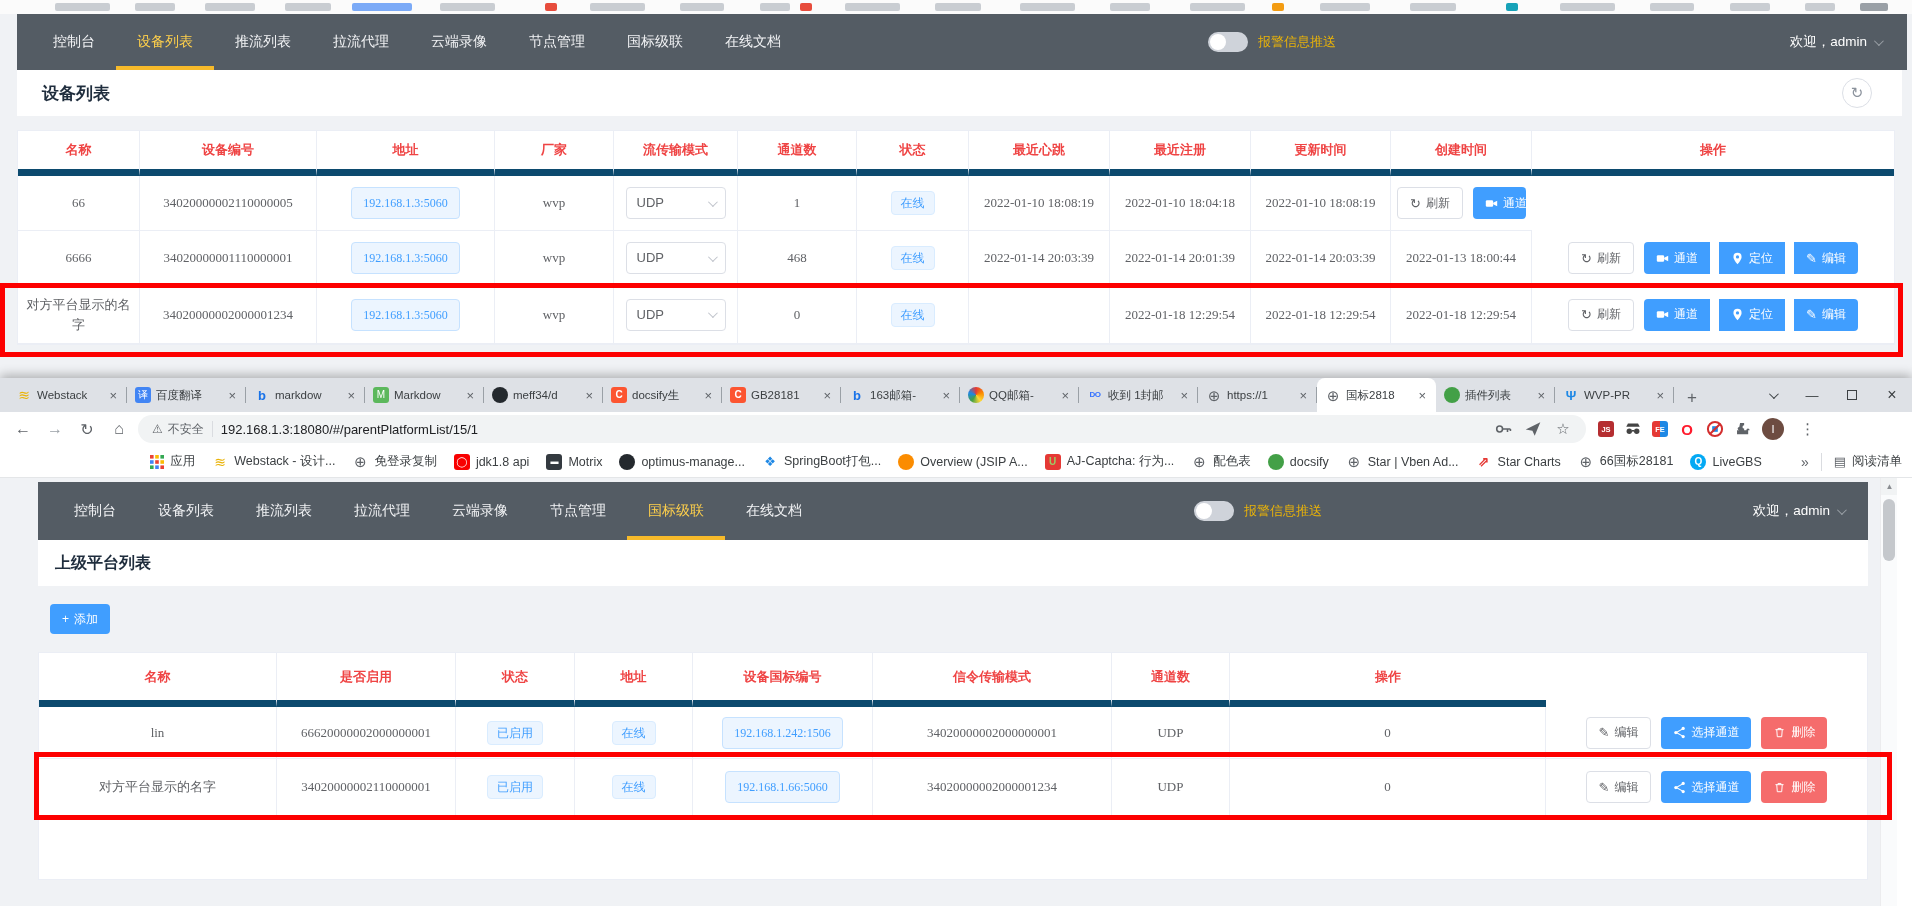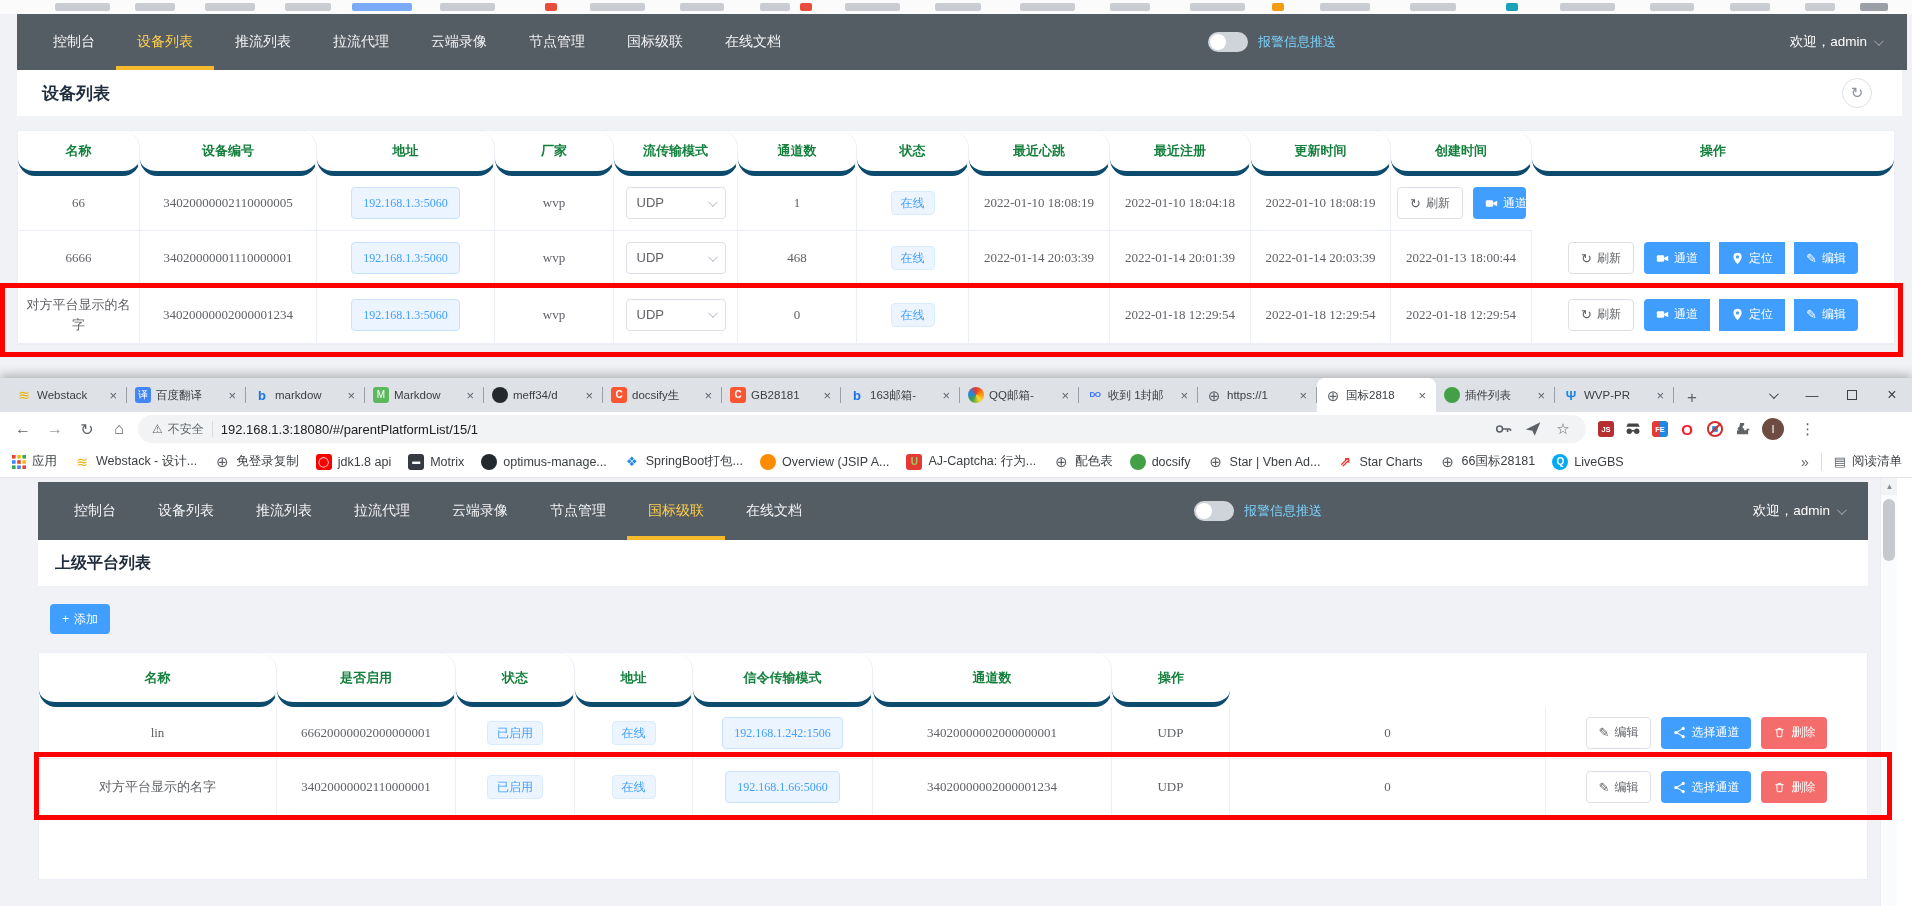--- a/index.html
+++ b/index.html
@@ -15,35 +15,35 @@
   .back-bg { position:absolute; left:0; top:14px; width:1912px; height:364px; background:#f0f2f5; }
   .navbar { position:absolute; background:#545c64; display:flex; align-items:stretch; }
   .nav1 { left:17px; top:14px; width:1890px; height:56px; }
   .nav-items { display:flex; padding-left:15px; }
   .nav-item { position:relative; display:flex; align-items:center; padding:0 21px; color:#f2f3f5; font-size:14px; cursor:pointer; }
   .nav-item.active { color:#ffd04b; }
   .nav-item.active .underline { position:absolute; left:0; right:0; bottom:0; height:4px; background:#f7ba2a; }
   .nav-toggle-box { position:absolute; top:0; height:100%; display:flex; align-items:center; gap:10px; }
   .toggle { width:40px; height:20px; border-radius:10px; background:#cfd3da; position:relative; cursor:pointer; }
   .toggle .knob { position:absolute; left:2px; top:2px; width:16px; height:16px; border-radius:50%; background:#fff; }
-  .toggle-label { color:#7dd3fc; font-size:13px; }
+  .toggle-label { color:#eab308; font-size:13px; }
   .welcome { position:absolute; right:26px; top:0; height:100%; display:flex; align-items:center; gap:7px; color:#ffffff; font-size:13.5px; cursor:pointer; }
   .chev-down { width:7px; height:7px; border-right:1.5px solid #9aa0a6; border-bottom:1.5px solid #9aa0a6; transform:rotate(45deg) translateY(-2px); display:inline-block; }
 
   .titlebar1 { position:absolute; left:17px; top:70px; width:1885px; height:46px; background:#fff; display:flex; align-items:center; }
   .page-title { font-size:17px; font-weight:bold; color:#1f2d3d; margin-left:25px; }
   .refresh-circle { position:absolute; right:30px; width:30px; height:30px; border:1px solid #dcdfe6; border-radius:50%; display:flex; align-items:center; justify-content:center; color:#8c939d; font-size:15px; background:#fff; cursor:pointer; }
 
   
   .tbl { position:absolute; background:#fff; border:1px solid #ebeef5; font-size:13px; color:#606266; }
   .t1 { left:17px; top:130px; width:1878px; }
   .grid1 { display:grid; grid-template-columns:122px 177px 178px 119px 124px 119px 112px 141px 141px 140px 141px minmax(0,1fr); }
   .grid2 { display:grid; grid-template-columns:238px 179px 119px 118px 180px 239px 118px 316px minmax(0,1fr); }
-  .th { display:flex; align-items:center; justify-content:center; font-size:13px; color:#15803d; font-weight:600;
-        border-right:1px solid #ebeef5; border-bottom:5px solid #0c4a6e; background:#fff;border-radius:17px; }
+  .th { display:flex; align-items:center; justify-content:center; font-size:13px; color:#ef4444; font-weight:600;
+        border-right:1px solid #ebeef5; border-bottom:7px solid #0c4a6e; background:#fff; }
   .th:last-child { border-right:none; }
   .t1 .hrow .th { height:45px; }
   .t2 .hrow .th { height:54px; }
   .td { display:flex; align-items:center; justify-content:center; text-align:center; padding:9px 6px;
         border-right:1px solid #ebeef5; border-bottom:1px solid #ebeef5;
         font-family:"Liberation Serif", serif; font-size:13px; line-height:1.5; }
   .td:last-child { border-right:none; }
   .t1 .trow > .td { min-height:55px; }
   .t2 .trow > .td { min-height:52px; }
   .t2 .trow:last-child > .td { min-height:57px; }
@@ -94,21 +94,21 @@
   .sec-label { font-size:12px; color:#5f6368; display:flex; align-items:center; gap:5px; }
   .omni-sep { width:1px; height:16px; background:#dadce0; }
   .url { font-size:13px; color:#202124; flex:1; white-space:nowrap; overflow:hidden; }
   .omni-right { display:flex; align-items:center; gap:12px; }
   .ext-row { display:flex; align-items:center; gap:10px; margin-left:12px; }
   .ext { width:18px; height:18px; display:flex; align-items:center; justify-content:center; cursor:pointer; flex:none; }
   .badge { width:16px; height:16px; border-radius:3px; color:#fff; font-size:7.5px; font-weight:bold; display:flex; align-items:center; justify-content:center; }
   .avatar { width:22px; height:22px; border-radius:50%; background:#6d4c41; color:#fff; font-size:11px; display:flex; align-items:center; justify-content:center; }
   .kebab { font-size:15px; color:#5f6368; padding:0 6px; cursor:pointer; }
 
-  .bmbar { position:absolute; left:0; top:68px; width:1912px; height:32px; background:#fff; border-bottom:1px solid #e4e6e8; display:flex; align-items:center; padding:0 12px; }
+  .bmbar { position:absolute; left:0; top:68px; width:1912px; height:32px; background:#fff; border-bottom:1px solid #e4e6e8; display:flex; align-items:center; padding:0 12px;justify-content:center; }
   .bm-items { display:flex; align-items:center; gap:17px; }
   .bm-item { display:flex; align-items:center; gap:6px; cursor:pointer; }
   .bm-label { font-size:12.5px; color:#3c4043; white-space:nowrap; }
   .bm-right { position:absolute; right:10px; display:flex; align-items:center; gap:12px; }
   .bm-sep { width:1px; height:18px; background:#dadce0; }
 
   .pagearea { position:absolute; left:0; top:100px; width:1912px; height:428px; background:#f0f2f5; }
   .wrap { position:absolute; left:38px; top:4px; width:1830px; }
   .nav2 { position:relative; width:1830px; height:58px; background:#545c64; display:flex; }
   .titlebar2 { width:1830px; height:46px; background:#fff; display:flex; align-items:center; }
@@ -720,20 +720,21 @@
           </button>
         </div>
 
         <div class="tbl t2" style="position:relative;left:0;top:0;margin-top:18px">
           <div class="hrow grid2">
 
           <div class="th">名称</div>
               <div class="th">是否启用</div>
               <div class="th">状态</div>
               <div class="th">地址</div>
+              <div class="th">设备国标编号</div>
               <div class="th">信令传输模式</div>
               <div class="th">通道数</div>
               <div class="th">操作</div>
             </div>
           <div>
 
             <div class="trow grid2">
               <div class="td">
                   <span>lin</span>
                 </div>

